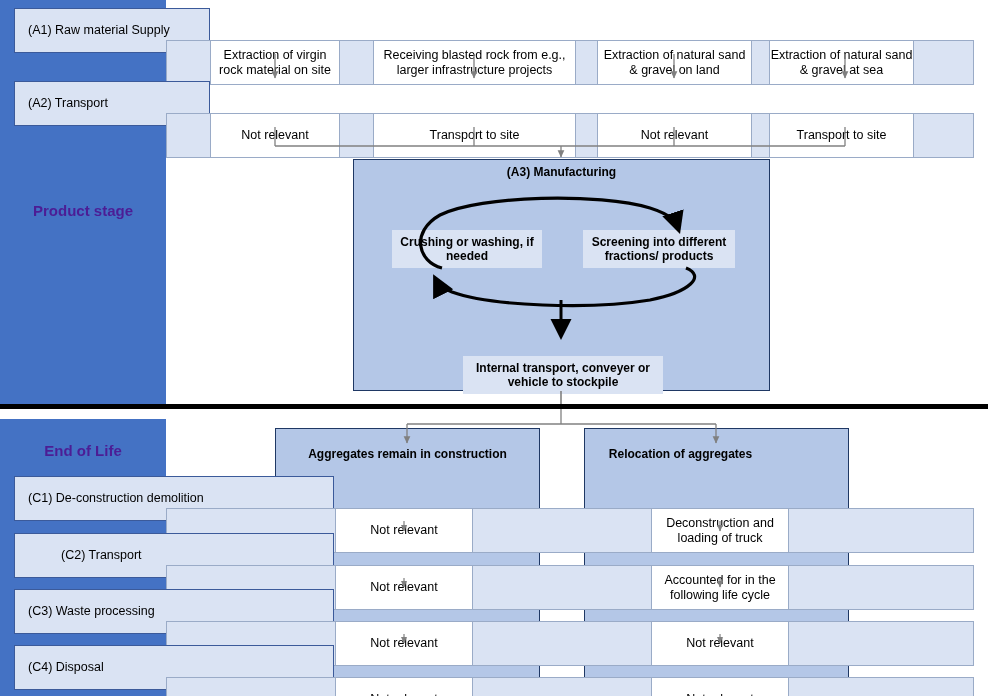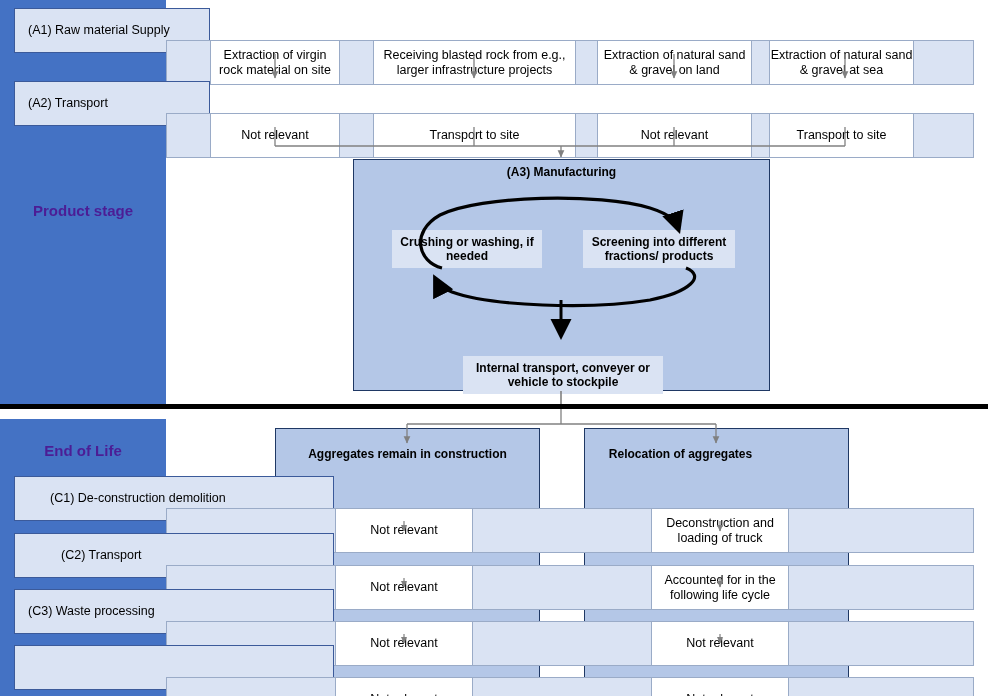--- a/index.html
+++ b/index.html
@@ -69,38 +69,39 @@
   <div class="abs mid bord-dk" style="left:275px;top:428px;width:265px;height:250px;"></div>
   <div class="abs mid bord-dk" style="left:584px;top:428px;width:265px;height:250px;"></div>
 
   <div class="abs cell hdr" style="left:275px;top:433px;width:265px;height:42px;">Aggregates remain in construction</div>
   <div class="abs cell hdr" style="left:548px;top:443px;width:265px;height:22px;">Relocation of aggregates</div>
 
   <div class="abs light bordered" style="left:14px;top:476px;width:320px;height:45px;"></div>
   <div class="abs light bord-thin" style="left:166px;top:476px;width:808px;height:45px;"></div>
   <div class="abs white bord-thin cell txt" style="left:335px;top:476px;width:138px;height:45px;">Not relevant</div>
   <div class="abs white bord-thin cell txt" style="left:651px;top:476px;width:138px;height:45px;">Deconstruction and loading of truck</div>
-  <div class="abs cell leftlabel rowlabel" style="left:14px;top:476px;width:320px;height:45px;margin-left:22px;">(C1) De-construction demolition</div>
+  <div class="abs cell leftlabel rowlabel" style="left:14px;top:476px;width:320px;height:45px;">(C1) De-construction demolition</div>
 
   <div class="abs light bordered" style="left:14px;top:533px;width:320px;height:45px;"></div>
   <div class="abs light bord-thin" style="left:166px;top:533px;width:808px;height:45px;"></div>
   <div class="abs white bord-thin cell txt" style="left:335px;top:533px;width:138px;height:45px;">Not relevant</div>
   <div class="abs white bord-thin cell txt" style="left:651px;top:533px;width:138px;height:45px;">Accounted for in the following life cycle</div>
   <div class="abs cell leftlabel rowlabel" style="left:14px;top:533px;width:320px;height:45px;padding-left:47px;">(C2) Transport</div>
 
   <div class="abs light bordered" style="left:14px;top:589px;width:320px;height:45px;"></div>
   <div class="abs light bord-thin" style="left:166px;top:589px;width:808px;height:45px;"></div>
   <div class="abs white bord-thin cell txt" style="left:335px;top:589px;width:138px;height:45px;">Not relevant</div>
   <div class="abs white bord-thin cell txt" style="left:651px;top:589px;width:138px;height:45px;">Not relevant</div>
   <div class="abs cell leftlabel rowlabel" style="left:14px;top:589px;width:320px;height:45px;">(C3) Waste processing</div>
 
   <div class="abs light bordered" style="left:14px;top:645px;width:320px;height:45px;"></div>
   <div class="abs light bord-thin" style="left:166px;top:645px;width:808px;height:45px;"></div>
   <div class="abs white bord-thin cell txt" style="left:335px;top:645px;width:138px;height:45px;">Not relevant</div>
   <div class="abs white bord-thin cell txt" style="left:651px;top:645px;width:138px;height:45px;">Not relevant</div>
+  <div class="abs cell leftlabel rowlabel" style="left:14px;top:645px;width:320px;height:45px;">(C4) Disposal</div>
 
   <svg class="over" viewBox="0 0 988 696">
     <defs>
       <marker id="ah" markerWidth="7" markerHeight="7" refX="5.2" refY="3" orient="auto">
         <path d="M0,0.4 L5.6,3 L0,5.6 z" fill="#808080"></path>
       </marker>
       <marker id="ahb" markerWidth="9" markerHeight="9" refX="5" refY="4" orient="auto">
         <path d="M0,0.5 L7,4 L0,7.5 z" fill="#000000"></path>
       </marker>
     </defs>

